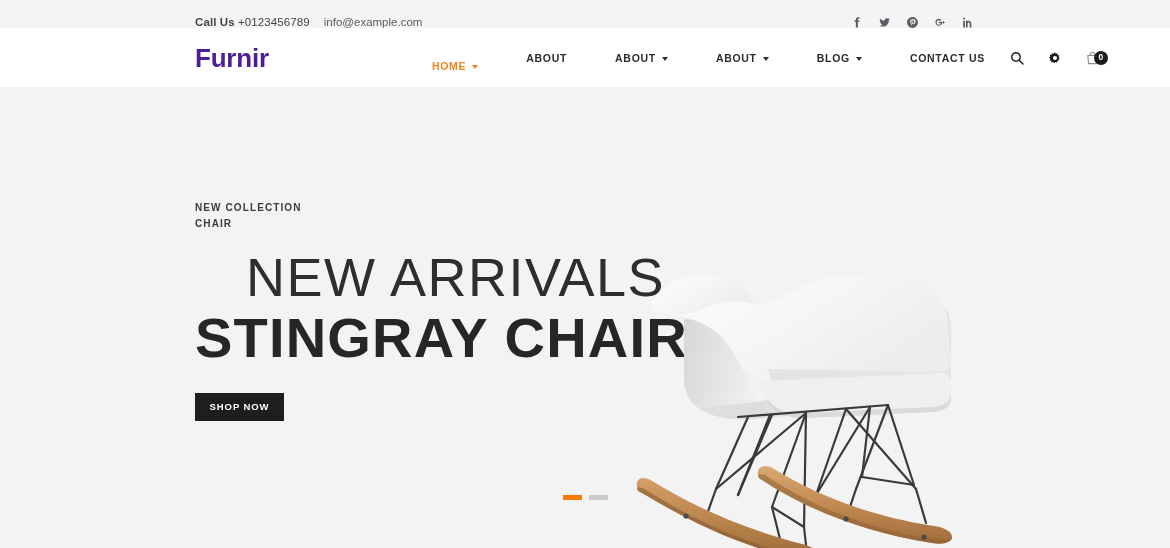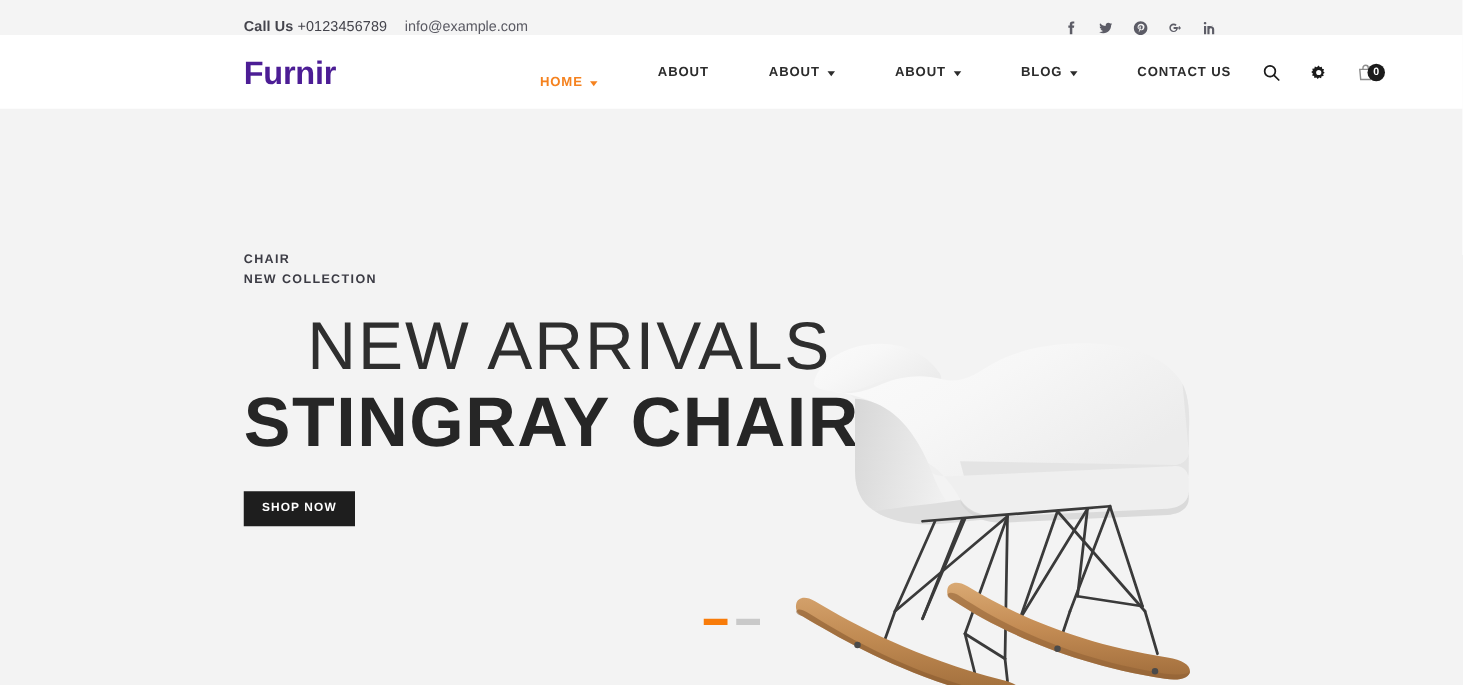--- a/index.html
+++ b/index.html
@@ -310,22 +310,22 @@
         <span class="cart-badge">0</span>
       </span>
     </div>
   </div>
 
   <div class="hero">
 
     <div class="hero-inner">
       <div class="hero-copy">
         <div class="eyebrow">
+          <div>NEW COLLECTION</div>
           <div>CHAIR</div>
-          <div>NEW COLLECTION</div>
         </div>
         <div class="title-light">NEW ARRIVALS</div>
         <div class="title-bold">STINGRAY CHAIR</div>
         <button class="shop-btn">SHOP NOW</button>
       </div>
     </div>
 
     <div class="chair-stage">
       <svg viewBox="0 0 370 350" xmlns="http://www.w3.org/2000/svg">
         <defs>

